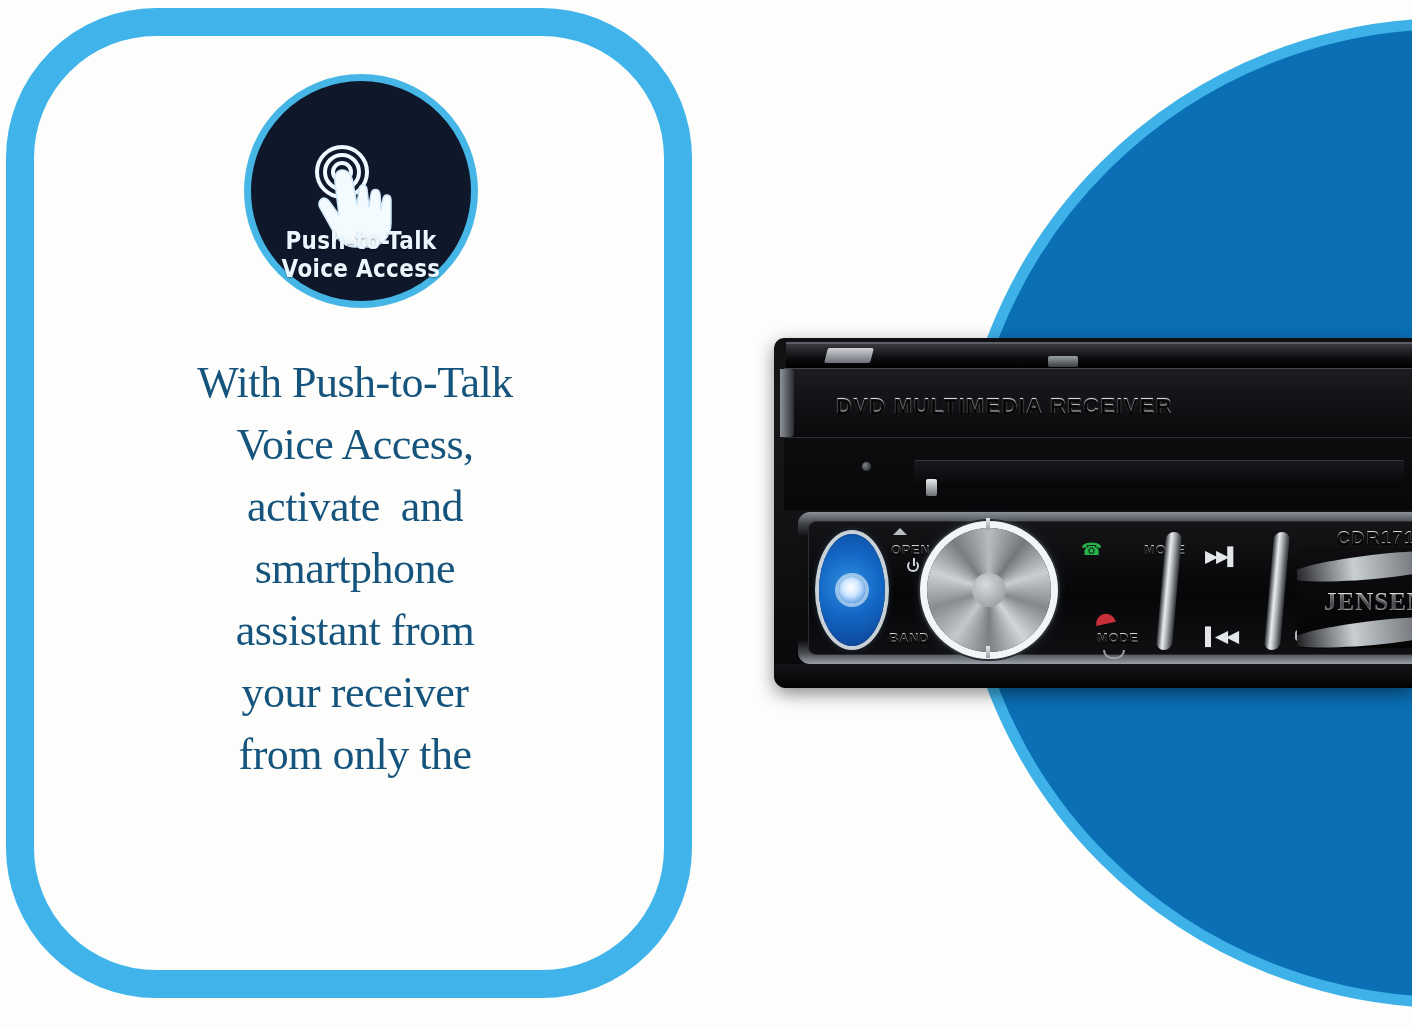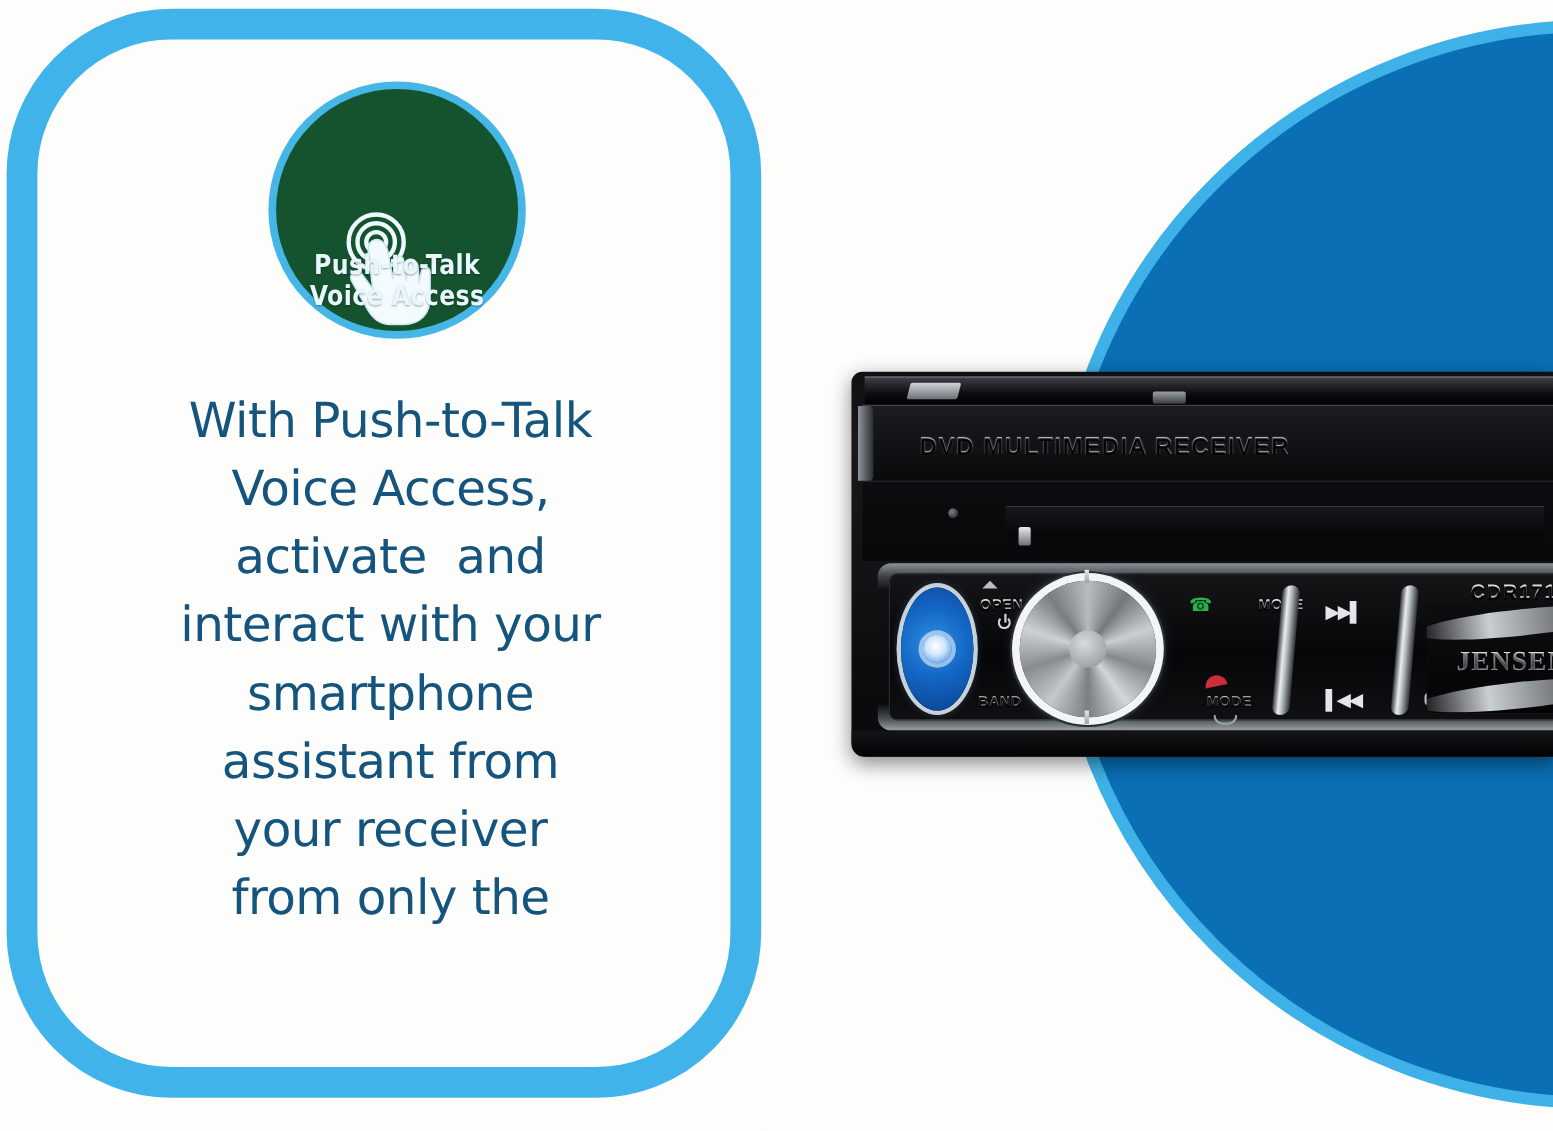--- a/index.html
+++ b/index.html
@@ -37,27 +37,27 @@
     background: transparent;
     z-index: 3;
   }
 
   
   .badge {
     position: absolute;
     left: 244px; top: 74px;
     width: 234px; height: 234px;
     border-radius: 50%;
-    background: #14532d;
+    background: #0f172a;
     border: 7px solid #45b6e6;
     z-index: 4;
     display: flex;
     flex-direction: column;
     align-items: center;
-    justify-content: flex-end;
+    justify-content: center;
   }
   .badge-icon {
     margin-top: 14px;
     width: 132px; height: 110px;
     position: relative;
   }
   .badge-text {
     position: absolute;
     bottom: 18px; left: 0; right: 0;
     text-align: center;
@@ -77,21 +77,21 @@
     left: 70px; top: 352px;
     width: 570px;
     text-align: center;
     color: #15547d;
     font-family: "DejaVu Sans", sans-serif;
     font-size: 44px;
     line-height: 62px;
     letter-spacing: -0.5px;
     z-index: 4;
   }
-  .blurb span { display: block; white-space: pre; }
+  .blurb span { display: block; white-space: pre; font-family: Liberation Serif, serif; }
 
   
   .receiver {
     position: absolute;
     left: 774px; top: 338px;
     width: 640px; height: 350px;
     z-index: 6;
     background: linear-gradient(180deg,#101012 0%,#18181b 18%,#121215 55%,#08080a 100%);
     border-radius: 10px 0 0 12px;
     box-shadow: 0 6px 18px rgba(0,0,0,.45);
@@ -335,21 +335,20 @@
     <div class="badge-text">
       <div>Push-to-Talk</div>
       <div>Voice Access</div>
     </div>
   </div>
 
   <div class="blurb">
     <span>With Push-to-Talk</span>
     <span>Voice Access,</span>
     <span>activate  and</span>
-    <span>interact with your</span>
     <span>smartphone</span>
     <span>assistant from</span>
     <span>your receiver</span>
     <span>from only the</span>
   </div>
 
   <div class="receiver">
     <div class="rx-lip">
       <div class="rx-lip-chip"></div>
       <div class="rx-lip-nub"></div>

